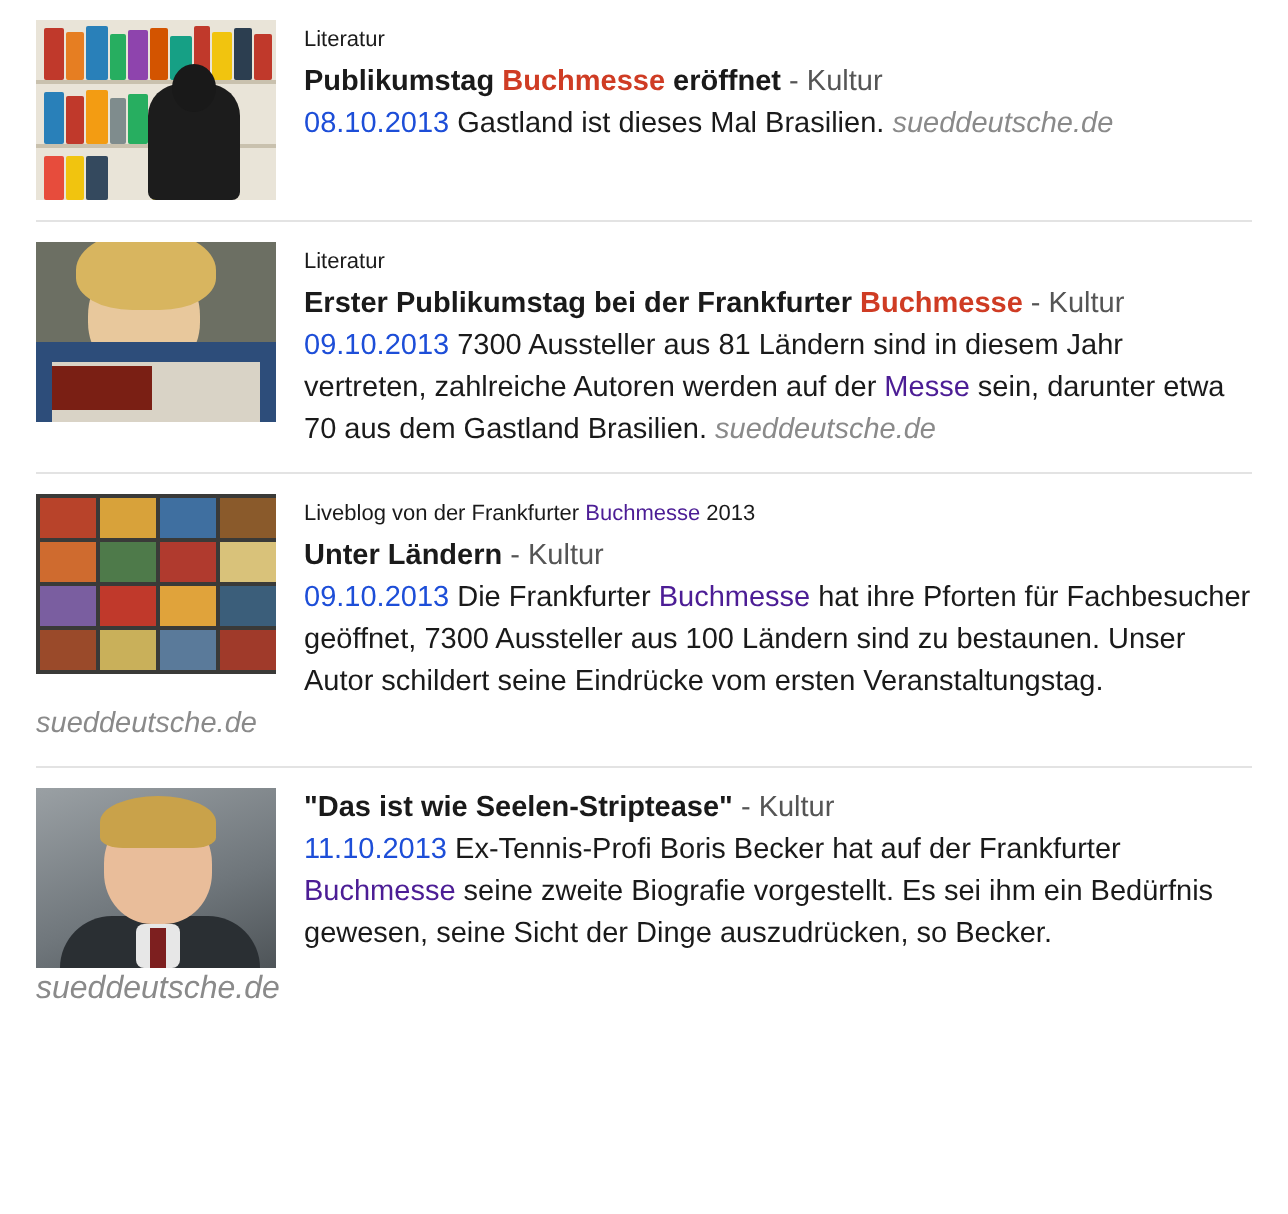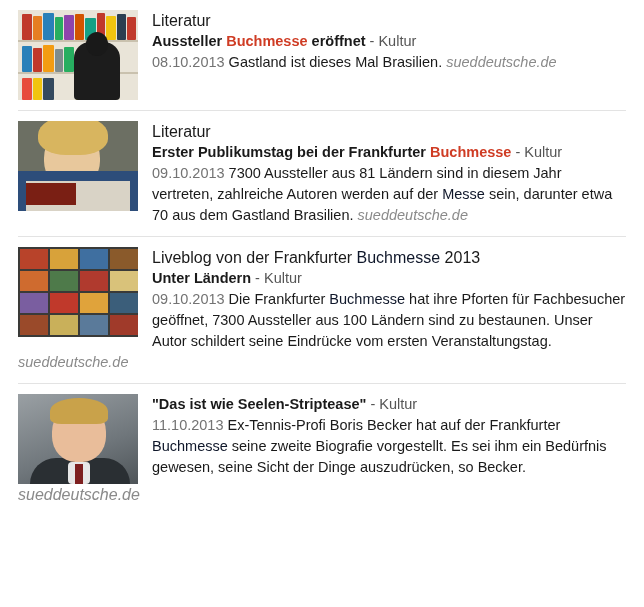--- a/index.html
+++ b/index.html
@@ -30,39 +30,39 @@
   .thumb {
     float: left;
     width: 120px;
     height: 90px;
     margin-right: 14px;
     overflow: hidden;
     position: relative;
     background: #cfcfcf;
   }
   .kicker {
-    font-size: 16px;
+    font-size: 11px;
     line-height: 21px;
     color: #1a1a1a;
   }
   .headline {
     font-size: 14.5px;
     line-height: 21px;
     font-weight: bold;
     color: #1a1a1a;
   }
   .section {
     font-weight: normal;
     color: #555555;
   }
   .date {
-    color: #737373;
+    color: #1d4ed8;
   }
   .hl {
-    color: #0f172a;
+    color: #4c1d95;
   }
   .hl-b {
     color: #cf3c24;
     font-weight: bold;
   }
   .source {
     font-style: italic;
     color: #8a8a8a;
   }
   .clear {
@@ -172,21 +172,21 @@
       <div class="bk" style="left:4px;  top:68px; width:10px; height:22px; background:#e74c3c;"></div>
       <div class="bk" style="left:15px; top:68px; width:9px;  height:22px; background:#f1c40f;"></div>
       <div class="bk" style="left:25px; top:68px; width:11px; height:22px; background:#34495e;"></div>
       <div class="bk" style="left:58px; top:66px; width:24px; height:24px; background:#e8d44a;"></div>
       <div class="person"></div>
       <div class="head"></div>
     </div>
 
     <div class="kicker">Literatur</div>
     <div class="headline">
-      <span>Aussteller </span><span class="hl-b">Buchmesse</span><span> eröffnet</span><span class="section"> - </span><span class="section">Kultur</span>
+      <span>Publikumstag </span><span class="hl-b">Buchmesse</span><span> eröffnet</span><span class="section"> - </span><span class="section">Kultur</span>
     </div>
     <div class="snippet">
       <span class="date">08.10.2013</span><span> Gastland ist dieses Mal Brasilien. </span><span class="source">sueddeutsche.de</span>
     </div>
     <div class="clear"></div>
   </div>
 
   <div class="divider"></div>
 
   <div class="result">

